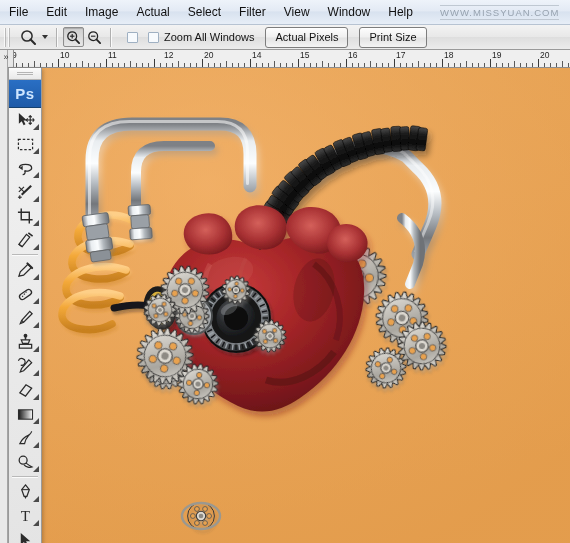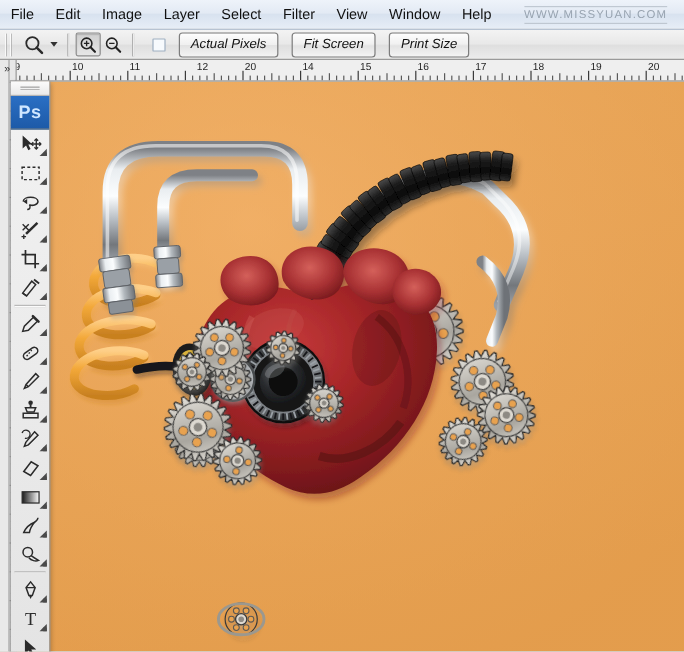--- a/index.html
+++ b/index.html
@@ -60,21 +60,20 @@
     border:1px solid #9fb0c2;background:#f7fafd;border-radius:1px;
   }
   .chk label{font-size:11px;color:#141414;}
   .btn{
     margin-left:11px;height:19px;padding:0 9px;
     display:flex;align-items:center;justify-content:center;
     font-size:11px;color:#111;white-space:nowrap;
     border:1px solid #7d7d7d;border-radius:3px;
     background:linear-gradient(to bottom,#fdfdfd 0%,#f0f0f0 48%,#e2e2e2 52%,#f4f4f4 100%);
     box-shadow:0 1px 0 rgba(255,255,255,.6) inset;
-    font-style:italic;
   }
 
   
   .ruler-corner{
     position:absolute;left:0;top:50px;width:14px;height:18px;
     background:#e7e7e7;border-right:1px solid #8d8d8d;border-bottom:1px solid #8d8d8d;
     box-sizing:border-box;
   }
   .ruler-h{
     position:absolute;left:14px;top:50px;width:556px;height:18px;
@@ -157,21 +156,21 @@
 </style>
 </head>
 <body>
 
 <div class="app">
 
   <div class="menubar">
     <div class="menu-item">File</div>
     <div class="menu-item">Edit</div>
     <div class="menu-item">Image</div>
-    <div class="menu-item">Layer</div>
+    <div class="menu-item">Actual</div>
     <div class="menu-item">Select</div>
     <div class="menu-item">Filter</div>
     <div class="menu-item">View</div>
     <div class="menu-item">Window</div>
     <div class="menu-item">Help</div>
     <div class="watermark">
       <span class="wm-url">WWW.MISSYUAN.COM</span>
     </div>
   </div>
 
@@ -205,23 +204,26 @@
         <line x1="10.1" y1="10.1" x2="14" y2="14" stroke="#222" stroke-width="1.9" stroke-linecap="round"></line>
       </svg>
     </div>
 
     <div class="ob-sep"></div>
 
     <div class="chk">
       <span class="box"></span>
     </div>
 
+    <div class="chk">
+      <span class="box"></span>
+      <label>Zoom All Windows</label>
+    </div>
 
     <div class="btn">Actual Pixels</div>
-    <div class="btn">Fit Screen</div>
     <div class="btn">Print Size</div>
   </div>
 
   <div class="ruler-corner"></div>
   <div class="ruler-h" id="rulerH">
       <div class="rlabel" style="left: -2px;">9</div>
       <div class="tick minor" style="left: 2px;"></div>
       <div class="tick minor" style="left: 8px;"></div>
       <div class="tick minor" style="left: 14px;"></div>
       <div class="tick half" style="left: 20px;"></div>

